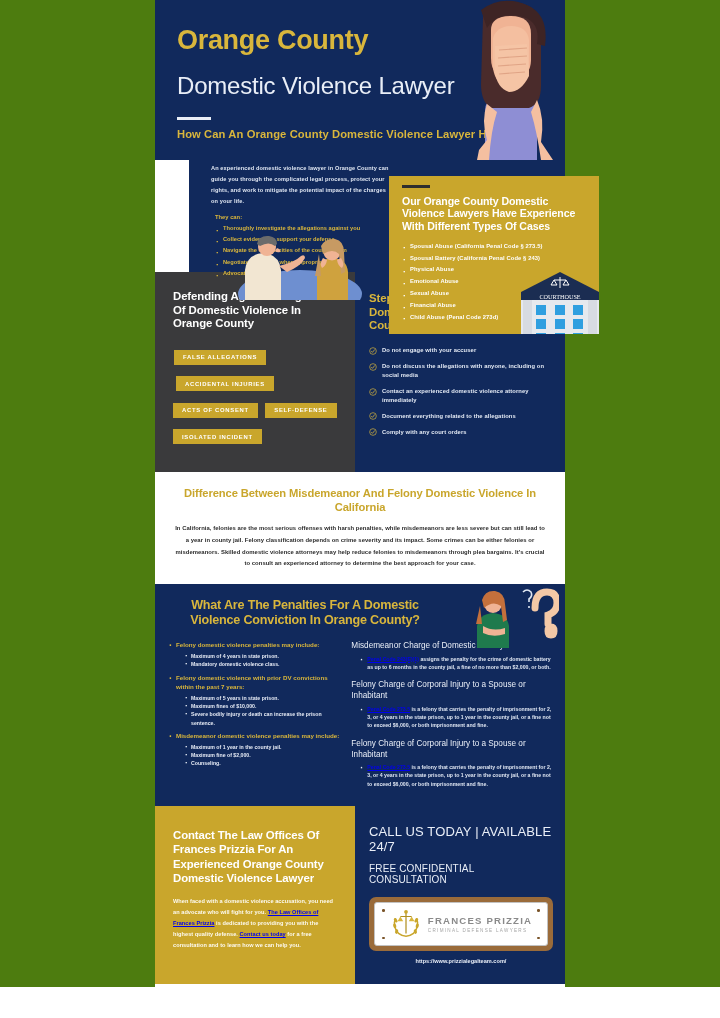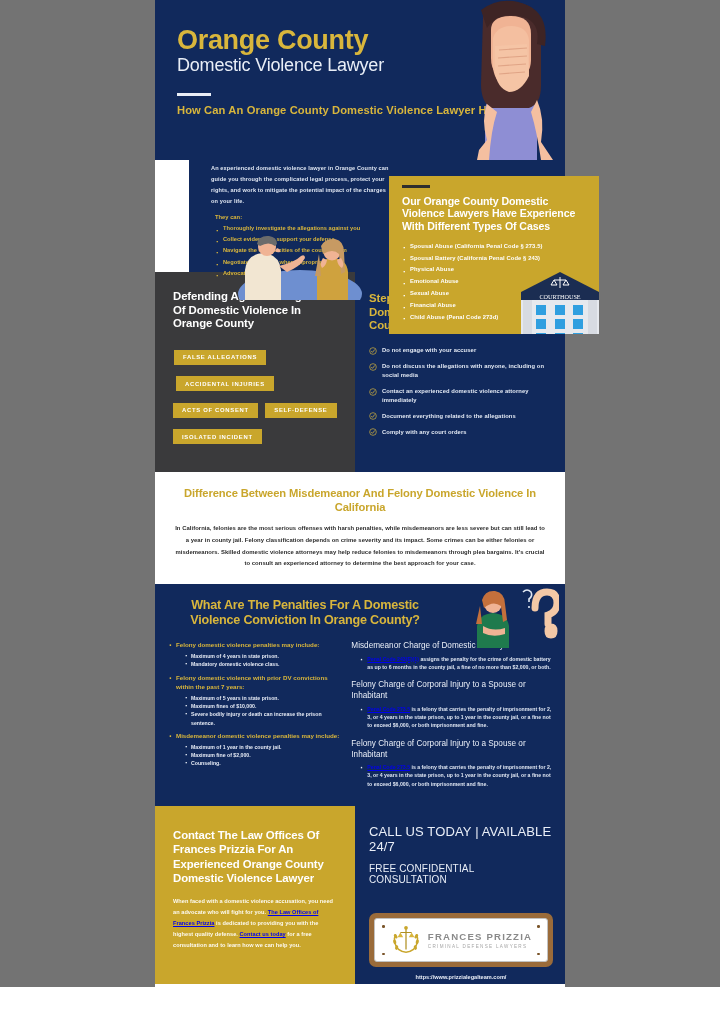--- a/index.html
+++ b/index.html
@@ -2,27 +2,27 @@
 <html><head>
 <meta charset="utf-8">
 <style>
   * { box-sizing: border-box; margin: 0; padding: 0; }
   html, body {
     width: 720px; height: 1018px;
     background: #ffffff;
     font-family: "Liberation Sans", sans-serif;
     overflow: hidden;
   }
-  .page { position: relative; width: 720px; height: 987px; background: #737373; }
+  .page { position: relative; width: 720px; height: 987px; background: #4d7c0f; }
   .info { position: absolute; left: 155px; top: 0; width: 410px; height: 1018px; background: #fff; }
 
   
   .hero { position: relative; background: #11295c; height: 160px; padding: 26px 22px 0 22px; overflow: hidden; }
   .hero h1 { font-size: 27px; font-weight: bold; color: #d9b63c; letter-spacing: -0.3px; line-height: 1.05; }
-  .hero h2 { font-size: 18px; font-weight: normal; color: #e9eef7; letter-spacing: -0.2px; line-height: 1.15; margin-top: 1px; }
+  .hero h2 { font-size: 24px; font-weight: normal; color: #e9eef7; letter-spacing: -0.2px; line-height: 1.15; margin-top: 18px; }
   .rule { width: 34px; height: 3px; background: #e9eef7; margin: 17px 0 8px 0; }
   .hero h3 { font-size: 11.2px; font-weight: bold; color: #d9b63c; line-height: 1.22; letter-spacing: 0.1px; }
 
   .woman { position: absolute; right: 4px; top: 0; width: 104px; height: 160px; }
 
   
   .introwrap { position: relative; background: #11295c; height: 112px; margin-left: 34px; }
   .intro { position: absolute; left: 22px; top: 3px; width: 178px; color: #dfe6f2; }
   .intro p { font-size: 5.6px; line-height: 1.95; font-weight: bold; letter-spacing: 0.12px; }
   .intro .tc { margin-top: 7px; color: #d9b63c; font-size: 5.8px; font-weight: bold; padding-left: 4px; }
@@ -93,21 +93,21 @@
   .ct-l { width: 200px; background: #c9a62c; padding: 22px 18px 0 18px; }
   .ct-l h3 { font-size: 11.4px; font-weight: bold; color: #ffffff; line-height: 1.25; letter-spacing: -0.1px; }
   .ct-l p { margin-top: 11px; font-size: 5.6px; font-weight: bold; color: #fdfaf0; line-height: 1.95; letter-spacing: 0.05px; }
   .ct-l p .lk { text-decoration: underline; }
 
   .ct-r { width: 210px; background: #11295c; padding: 18px 12px 0 14px; position: relative; }
   .ct-r .cu { font-size: 13px; color: #e9eef7; letter-spacing: 0.15px; }
   .ct-r .fc { font-size: 10px; color: #e9eef7; letter-spacing: 0.15px; margin-top: 9px; }
   .ct-r .phone { display: flex; align-items: center; gap: 6px; margin-top: 11px; }
   .ct-r .phone .num { font-size: 16.5px; font-weight: bold; color: #d9b63c; letter-spacing: -0.3px; }
-  .badge { margin-top: 28px; background: #9a6b3a; border-radius: 7px; padding: 5px; }
+  .badge { margin-top: 12px; background: #9a6b3a; border-radius: 7px; padding: 5px; }
   .badge .inner { background: #ffffff; border: 1px solid #c2c2c2; border-radius: 3px; height: 44px; position: relative;
                   display: flex; align-items: center; justify-content: center; gap: 6px; }
   .badge .dot { position: absolute; width: 2.6px; height: 2.6px; border-radius: 50%; background: #7a5429; }
   .badge .d1 { left: 7px; top: 6px; } .badge .d2 { right: 7px; top: 6px; }
   .badge .d3 { left: 7px; bottom: 6px; } .badge .d4 { right: 7px; bottom: 6px; }
   .badge .btext .bn { font-size: 9.6px; font-weight: bold; color: #8a8a8a; letter-spacing: 1.2px; }
   .badge .btext .bs { font-size: 4.6px; color: #a6a6a6; letter-spacing: 1.3px; margin-top: 2px; }
   .url { text-align: center; font-size: 5.6px; font-weight: bold; color: #e9eef7; margin-top: 7px; }
 </style>
 </head>

